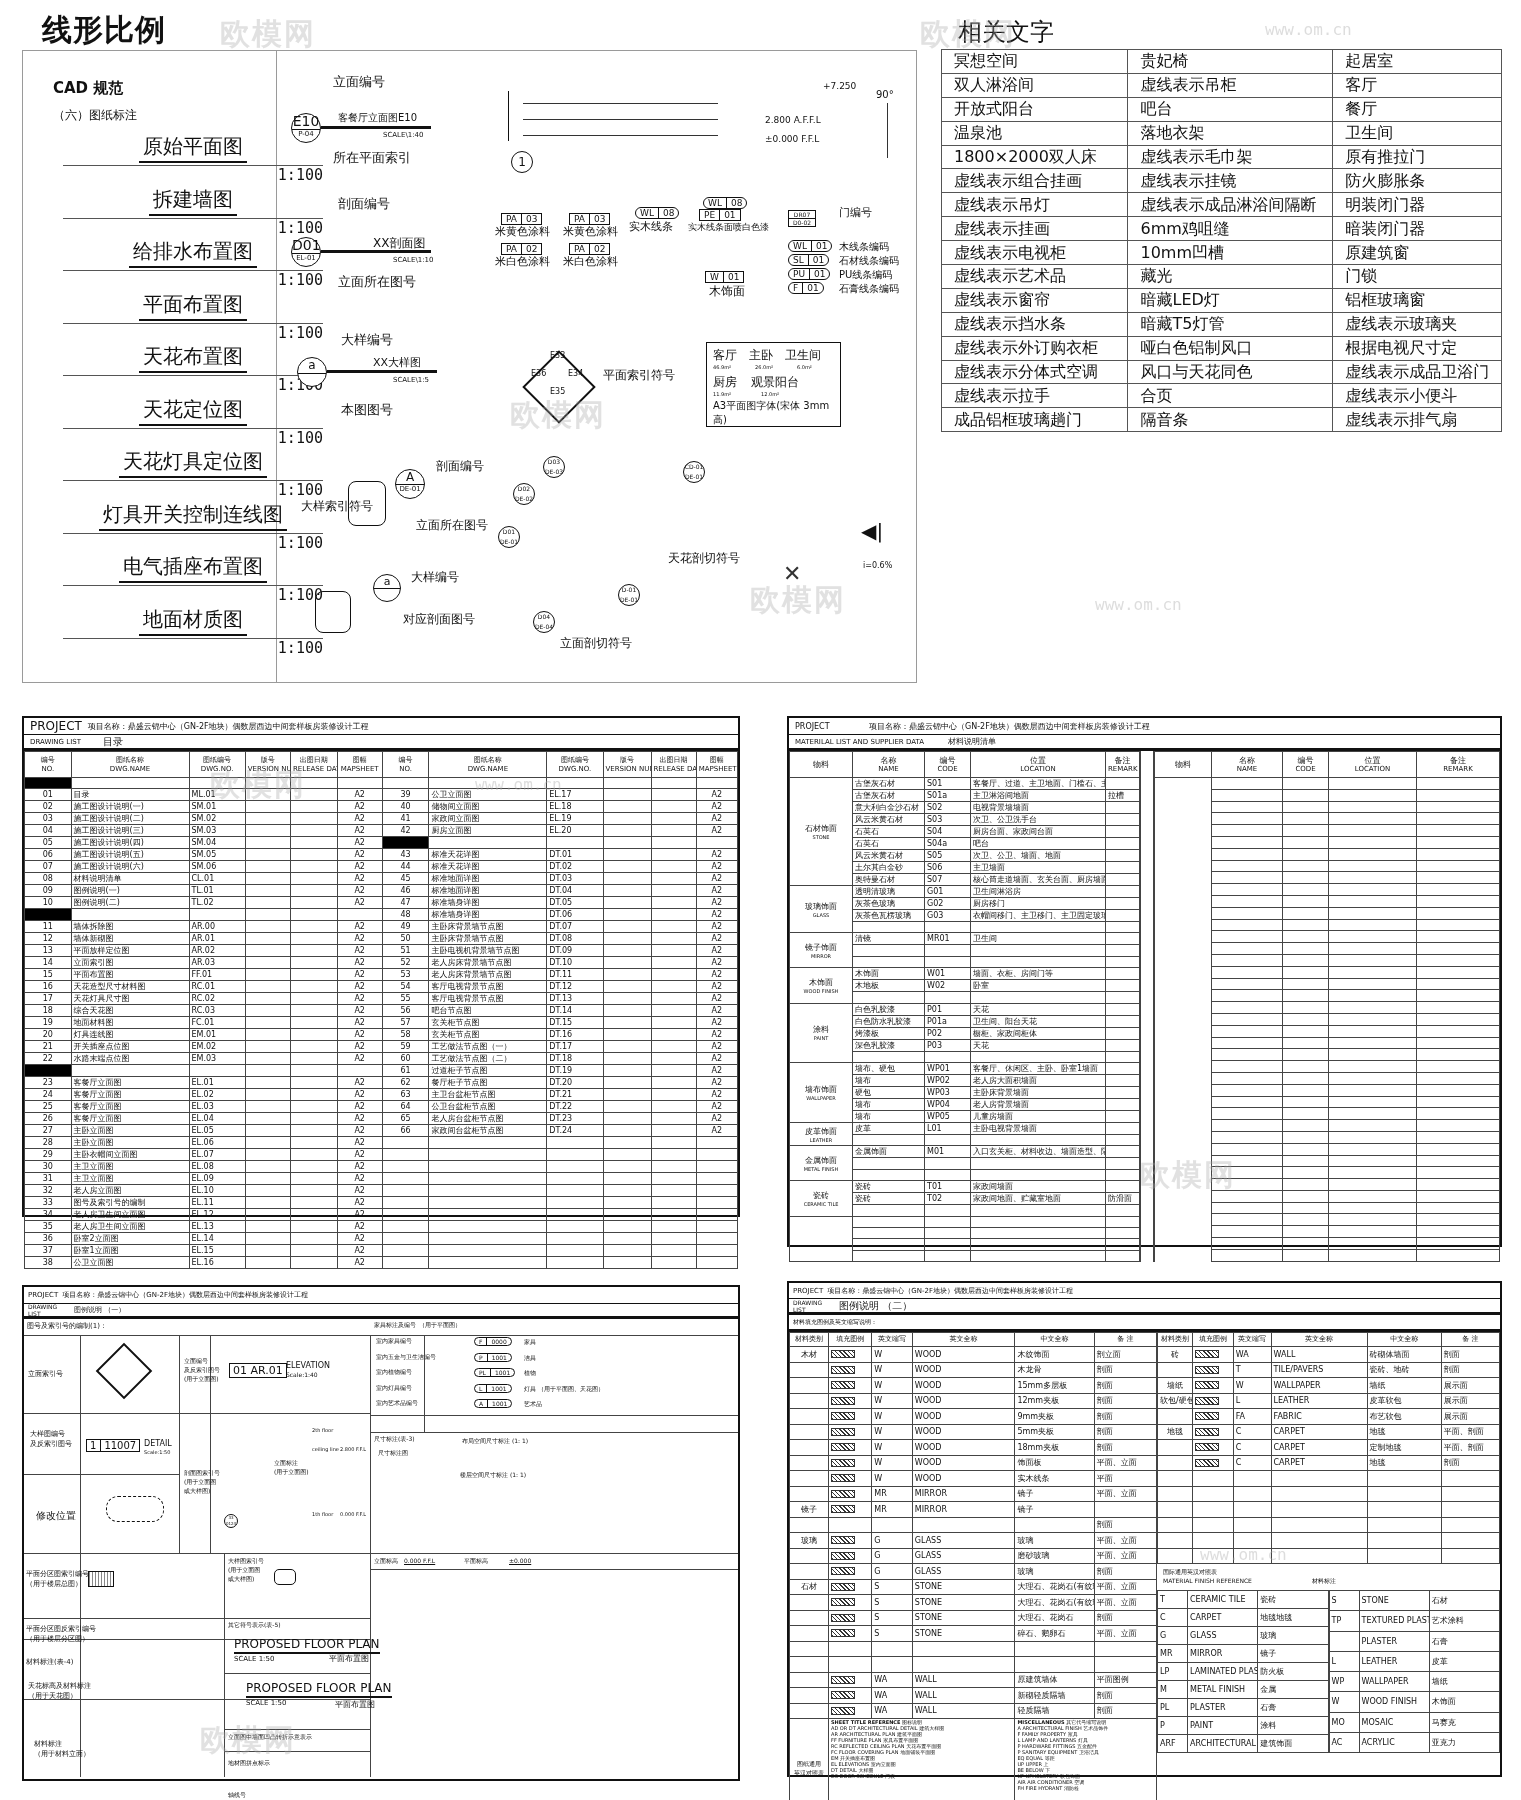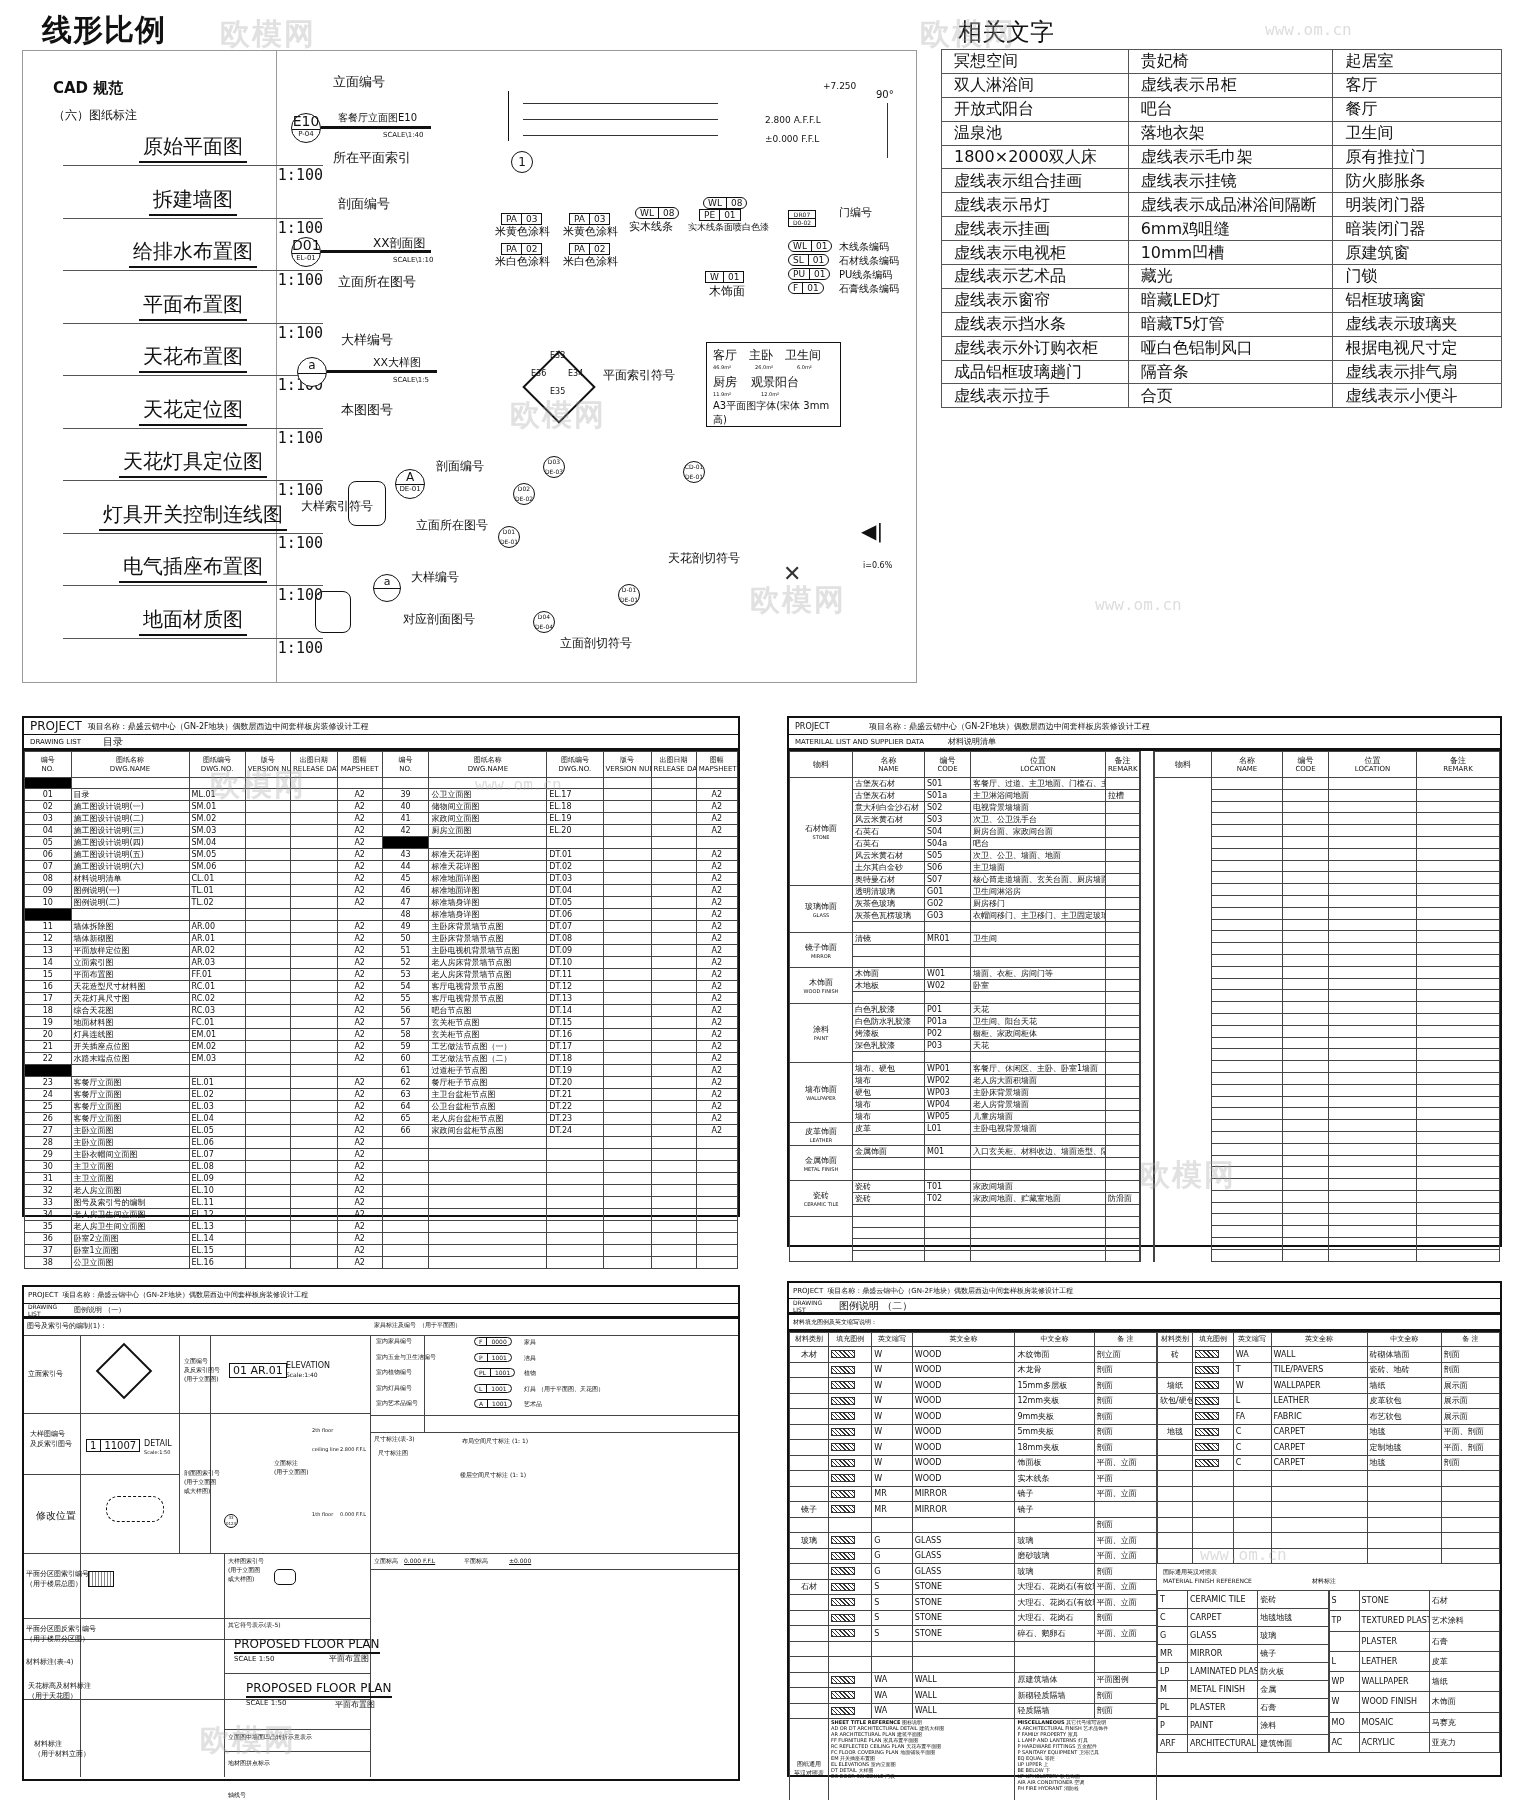--- a/index.html
+++ b/index.html
@@ -356,28 +356,33 @@
         <td>虚线表示挡水条</td>
         <td>暗藏T5灯管</td>
         <td>虚线表示玻璃夹</td>
       </tr>
       <tr>
         <td>虚线表示外订购衣柜</td>
         <td>哑白色铝制风口</td>
         <td>根据电视尺寸定</td>
       </tr>
       <tr>
-        <td>成品铝框玻璃趟门</td>
-        <td>隔音条</td>
-        <td>虚线表示排气扇</td>
+        <td>虚线表示分体式空调</td>
+        <td>风口与天花同色</td>
+        <td>虚线表示成品卫浴门</td>
       </tr>
       <tr>
         <td>虚线表示拉手</td>
         <td>合页</td>
         <td>虚线表示小便斗</td>
+      </tr>
+      <tr>
+        <td>成品铝框玻璃趟门</td>
+        <td>隔音条</td>
+        <td>虚线表示排气扇</td>
       </tr>
     </tbody>
 </table>
 
 <div class="sheet" style="left:22px; top:716px; width:718px; height:501px;">
   <div class="sheet-head" style="height:17px;">
     <span style="font-size:12px; padding:0 6px;">PROJECT</span>
     <span style="font-size:8px;">项目名称：鼎盛云锦中心（GN-2F地块）偶数层西边中间套样板房装修设计工程</span>
   </div>
   <div class="sheet-head thick" style="height:16px;">

